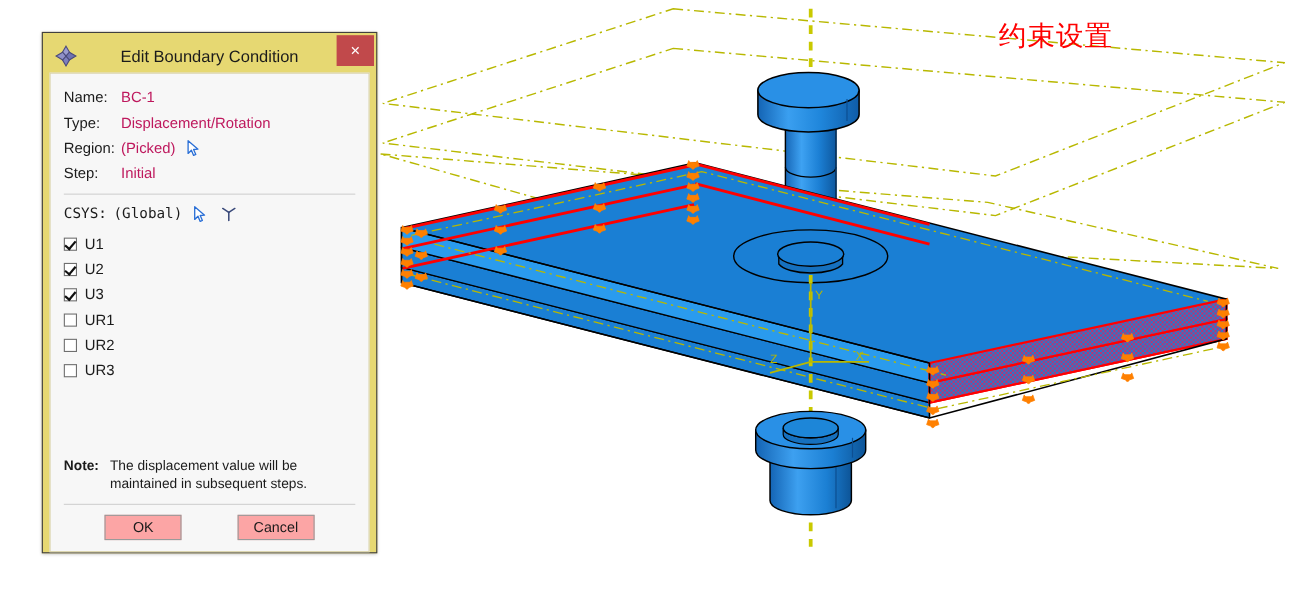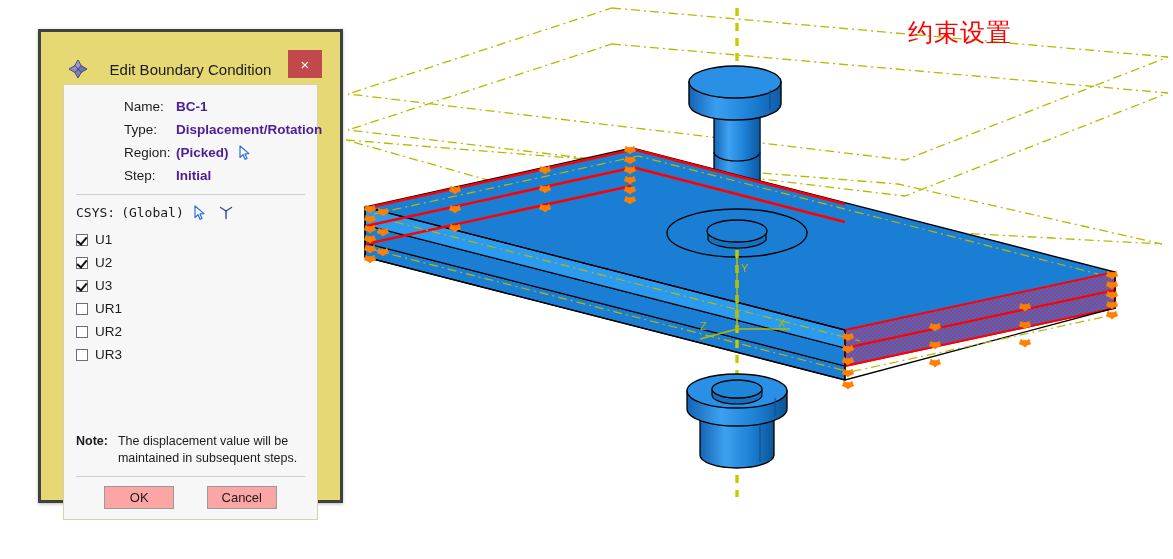--- a/index.html
+++ b/index.html
@@ -18,23 +18,23 @@
     font-size:25px;
     font-family:"DejaVu Sans", sans-serif;
     letter-spacing:1px;
     white-space:nowrap;
   }
 
   
   .dialog{
     position:absolute;left:38px;top:29px;width:305px;height:474px;
     background:#e6d872;
-    border:3px solid #404040;
+    border:1px solid #404040;
     box-sizing:border-box;
-    padding:22px;
+    padding:6px;
     box-shadow:0 1px 3px rgba(0,0,0,.28);
   }
   .titlebar{
     height:30px;position:relative;
     display:flex;align-items:center;justify-content:center;
   }
   .titlebar .ttl{
     font-size:15px;color:#1b1b1b;font-weight:400;
     font-family:"Liberation Sans", sans-serif;
   }
@@ -49,22 +49,22 @@
   }
   .dlg-body{
     background:#f7f7f7;
     border:1px solid #d9d2a8;
     height:436px;box-sizing:border-box;
     padding:10px 12px 8px 12px;
     position:relative;
     display:flex;flex-direction:column;
   }
   .frow{display:flex;align-items:center;height:23px;font-size:13.5px;color:#1b1b1b;}
-  .flabel{width:52px;flex:none;margin-left:48px;}
-  .fval{color:#4c1d95;font-weight:bold;}
+  .flabel{width:52px;flex:none;}
+  .fval{color:#be185d;}
   .mono{font-family:"DejaVu Sans Mono", monospace;font-size:13px;}
   .hsep{height:1px;background:#d0d0d0;margin:7px 0 6px 0;}
   .cursor-ico{margin-left:9px;width:14px;height:16px;display:inline-block;vertical-align:middle;}
   .triad-ico{margin-left:11px;width:16px;height:16px;display:inline-block;vertical-align:middle;}
 
   .cklist{margin-top:4px;}
   .ckrow{display:flex;align-items:center;height:23px;font-size:13.5px;color:#1b1b1b;}
   .ckbox{
     width:12px;height:12px;border:1px solid #6f6f6f;background:#ffffff;
     margin-right:7px;position:relative;flex:none;box-sizing:border-box;

